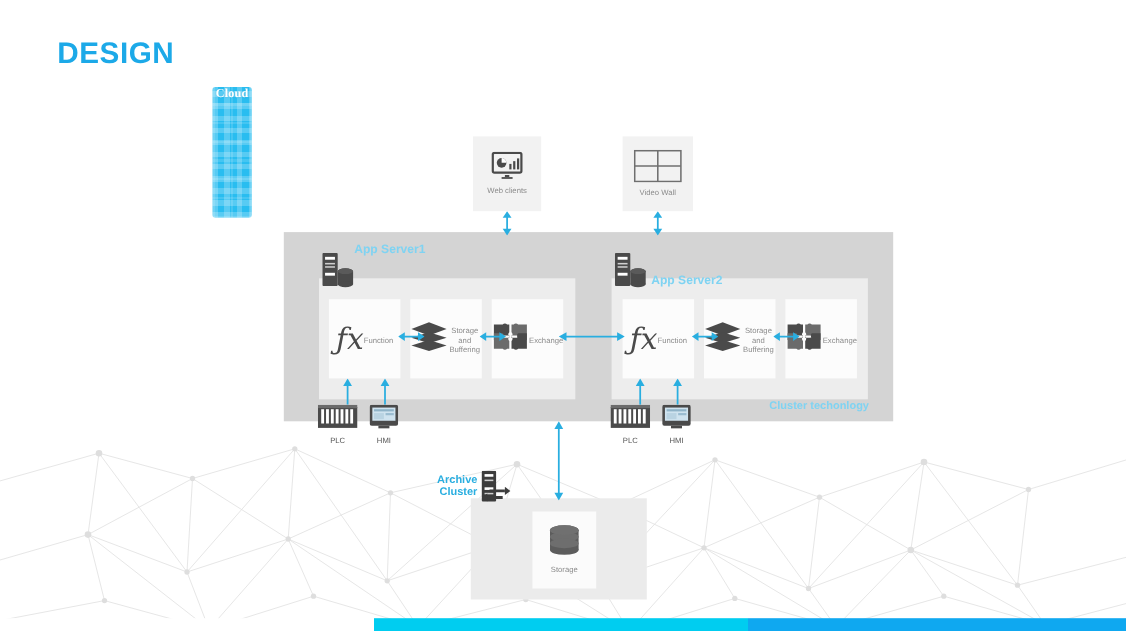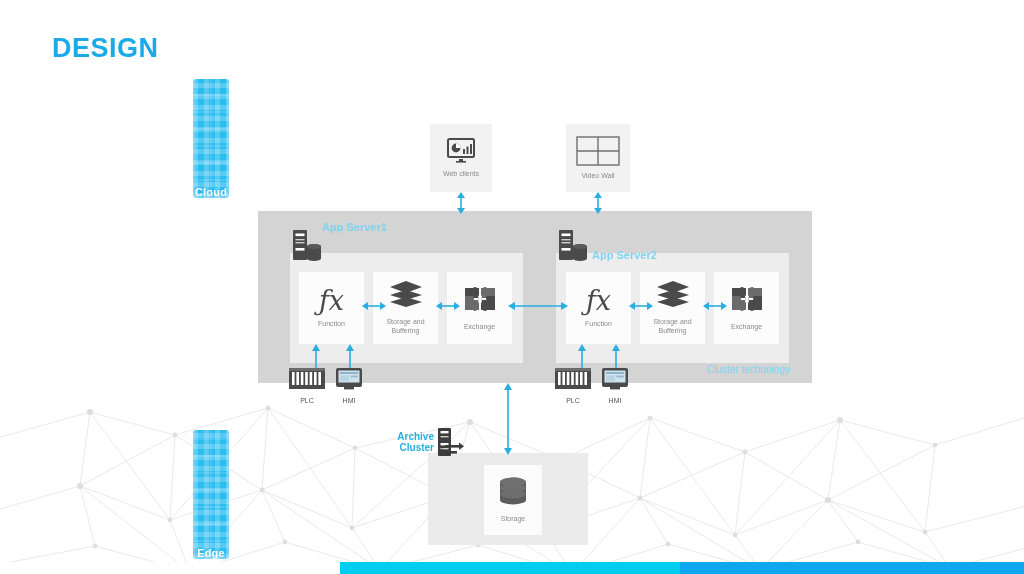--- a/index.html
+++ b/index.html
@@ -36,21 +36,21 @@
     position: absolute;
     width: 36px;
     border-radius: 3px;
     background-color: #29bdf0;
     background-image:
       repeating-linear-gradient(90deg, rgba(255,255,255,.22) 0 5px, rgba(255,255,255,0) 5px 11px),
       repeating-linear-gradient(0deg, rgba(255,255,255,.22) 0 5px, rgba(255,255,255,0) 5px 11px),
       repeating-linear-gradient(90deg, rgba(255,255,255,.13) 0 2px, rgba(255,255,255,0) 2px 17px),
       repeating-linear-gradient(0deg, rgba(255,255,255,.13) 0 2px, rgba(255,255,255,0) 2px 17px);
     z-index: 5;
-    display: flex; align-items: flex-end; justify-content: center;
+    display: flex; align-items: flex-start; justify-content: center; font-family: Liberation Serif, serif;
   }
   .tier-label {
     color: #ffffff; font-size: 11px; font-weight: bold;
     letter-spacing: .2px; text-shadow: 0 0 2px rgba(0,0,0,.08);
   }
   #tier-cloud { left: 193px; top: 79px;  height: 119px; }
   #tier-core  { left: 193px; top: 211px; height: 173px; }
   #tier-edge  { left: 193px; top: 430px; height: 129px; }
 
   
@@ -72,21 +72,21 @@
   #video-wall  { left: 566px; top: 124px; width: 64px; height: 68px; }
 
   
   #cluster-panel {
     position: absolute; left: 258px; top: 211px;
     width: 554px; height: 172px;
     background: #d4d4d4; z-index: 2;
   }
   #cluster-label {
     position: absolute; right: 22px; bottom: 8px;
-    font-size: 10px; color: #7fd3f2; font-weight: 400;
+    font-size: 10px; color: #7fd3f2; font-weight: 700;
   }
 
   .server-group {
     position: absolute; top: 253px;
     width: 233px; height: 110px;
     background: #ededed; z-index: 3;
   }
   #app-server-1 { left: 290px; }
   #app-server-2 { left: 556px; }
 
@@ -99,21 +99,21 @@
 
   .server-stack-icon { position: absolute; z-index: 6; }
   #app-server-1-icon { left: 293px; top: 230px; }
   #app-server-2-icon { left: 559px; top: 230px; }
 
   
   .svc-card {
     position: absolute; top: 272px;
     width: 65px; height: 72px;
     background: #fcfcfc; z-index: 4;
-    display: flex; flex-direction: column;
+    display: flex; flex-direction: row;
     align-items: center; justify-content: center;
   }
   #svc-1-function { left: 299px; }
   #svc-1-storage  { left: 373px; }
   #svc-1-exchange { left: 447px; }
   #svc-2-function { left: 566px; }
   #svc-2-storage  { left: 640px; }
   #svc-2-exchange { left: 714px; }
 
   .fx-glyph {
@@ -219,23 +219,20 @@
         <circle cx="858" cy="142" r="2.4"></circle>
       <circle cx="950" cy="168" r="2.4"></circle>
     </g>
   </svg>
 
   <div id="page-title">DESIGN</div>
 
   <div class="tier" id="tier-cloud">
     <span class="tier-label">Cloud</span>
   </div>
-  <div class="tier" id="tier-edge">
-    <span class="tier-label">Edge</span>
-  </div>
 
   <div class="node-card" id="web-clients">
     <span class="glyph">
       <svg width="30" height="26" viewBox="0 0 30 26">
         <rect x="2" y="1" width="26" height="18" rx="1.5" fill="none" stroke="#4a4a4a" stroke-width="2"></rect>
         <path d="M13 21 h4 v2 h-4z" fill="#4a4a4a"></path>
         <rect x="10" y="23" width="10" height="1.6" fill="#4a4a4a"></rect>
         <circle cx="10" cy="10" r="4.4" fill="#4a4a4a"></circle>
         <path d="M10 10 L10 5.6 A4.4 4.4 0 0 1 14.4 10 Z" fill="#ffffff"></path>
         <rect x="17" y="11" width="2" height="5" fill="#4a4a4a"></rect>

